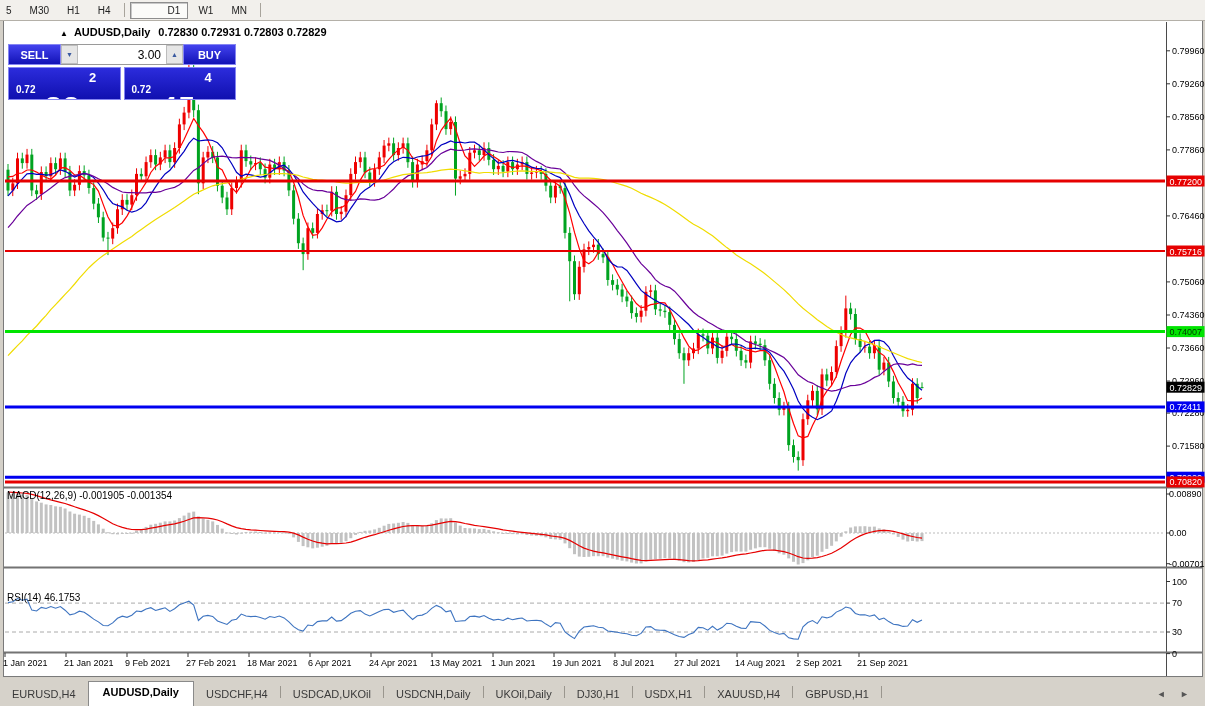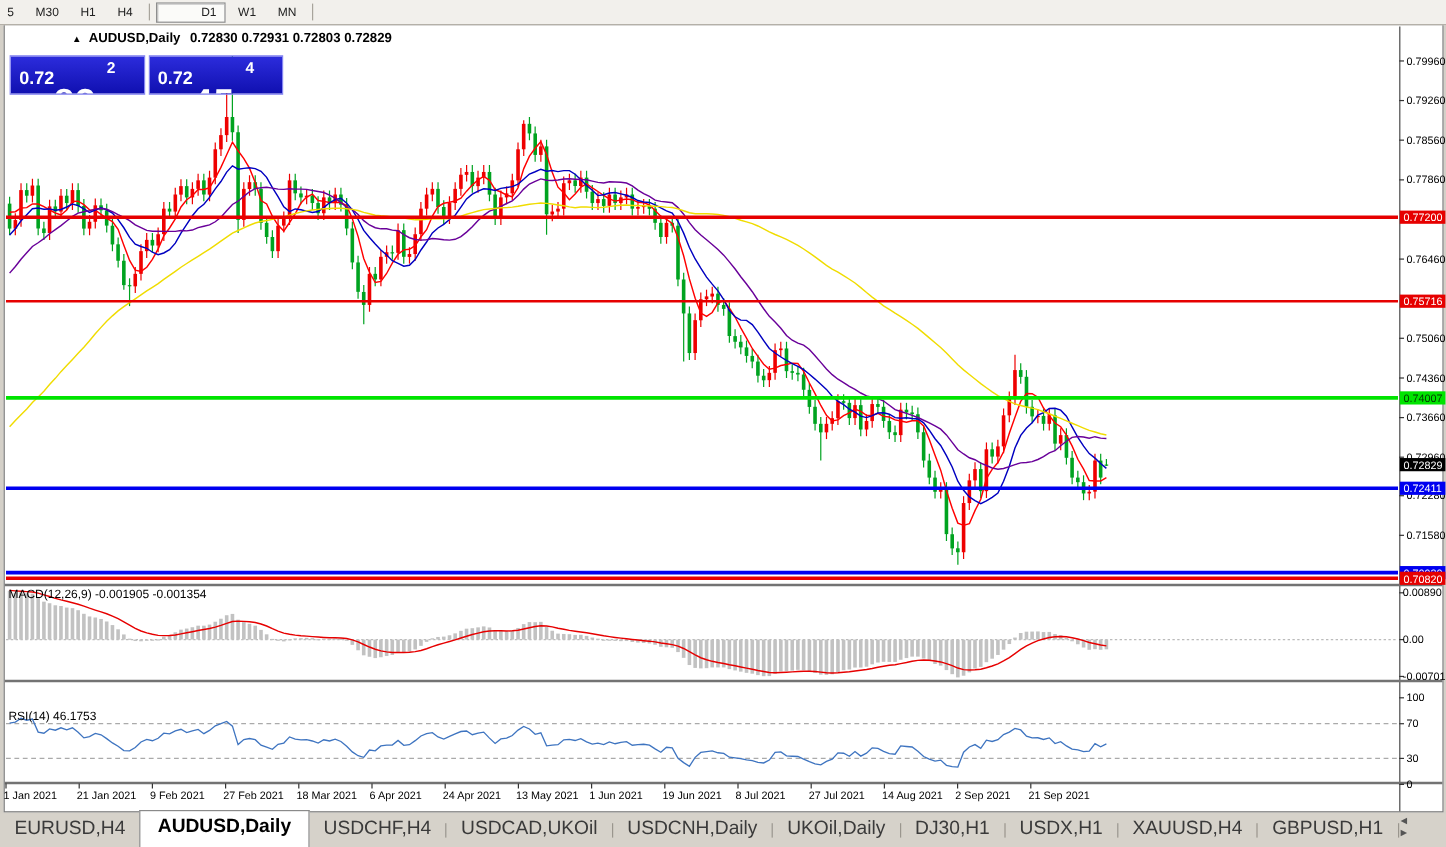--- a/index.html
+++ b/index.html
@@ -34,28 +34,28 @@
   .tp-btn{width:53px;background:linear-gradient(#4343EE,#1212B6);color:#fff;font-size:11px;font-weight:bold;
           display:flex;align-items:center;justify-content:center;border:1px solid #8585F2;box-sizing:border-box;cursor:pointer;}
   .tp-spin{flex:1;display:flex;background:#fff;border:1px solid #9A9A9A;border-left:none;border-right:none;box-sizing:border-box;}
   .tp-spin-btn{width:17px;background:#E6E6E6;color:#3A5AA0;font-size:7px;display:flex;align-items:center;justify-content:center;
                border:1px solid #BDBDBD;box-sizing:border-box;cursor:pointer;}
   .tp-vol{flex:1;font-size:12px;color:#000;text-align:right;padding:3px 5px 0 0;background:#fff;}
   .tp-row2{display:flex;height:33px;margin-top:2px;}
   .tp-price{flex:1;background:linear-gradient(#2C2CDC,#1010B0);border:1px solid #8585F2;box-sizing:border-box;
             position:relative;color:#fff;overflow:hidden;}
   .tp-price.buy{margin-left:3px;}
-  .pp{position:absolute;left:7px;bottom:4px;font-size:15px;font-weight:bold;}
+  .pp{position:absolute;left:7px;bottom:4px;font-size:10px;font-weight:bold;}
   .pb{position:absolute;left:36px;top:-5px;font-size:30px;font-weight:bold;letter-spacing:1px;margin-top:27px;}
   .ps{position:absolute;left:80px;top:2px;font-size:13px;font-weight:bold;}
 
   
   #tabbar{position:absolute;left:0;top:678px;width:1205px;height:28px;background:#D6D2CA;z-index:8;
           display:flex;align-items:flex-end;}
-  .tab{font-size:16px;color:#3A3A3A;padding:4px 12px 6px 12px;cursor:pointer;white-space:nowrap;}
+  .tab{font-size:11px;color:#3A3A3A;padding:4px 12px 6px 12px;cursor:pointer;white-space:nowrap;}
   .tab.active{background:#FFFFFF;color:#000;font-weight:bold;border:1px solid #8A8A8A;border-bottom:none;
               padding:4px 14px 8px 14px;}
   .tsep{width:1px;height:12px;background:#9A968E;margin:0 0 8px 0;}
   #tab-arrows{margin-left:auto;margin-right:10px;margin-bottom:7px;font-size:9px;color:#555;letter-spacing:6px;}
 </style>
 </head>
 <body>
 
 <div id="app">
 
@@ -777,20 +777,29 @@
         <line x1="859" y1="653" x2="859" y2="657" stroke="#333"></line>
         <text x="857" y="666" font-size="9" fill="#000">21 Sep 2021</text>
       </g>
     </svg>
 
   <div id="chart-title">
     <span class="tri">▲</span><span>AUDUSD,Daily</span><span class="ohlc">0.72830 0.72931 0.72803 0.72829</span>
   </div>
 
   <div id="trade-panel">
+    <div class="tp-row1">
+      <div class="tp-btn">SELL</div>
+      <div class="tp-spin">
+        <div class="tp-spin-btn">▼</div>
+        <div class="tp-vol">3.00</div>
+        <div class="tp-spin-btn">▲</div>
+      </div>
+      <div class="tp-btn">BUY</div>
+    </div>
     <div class="tp-row2">
       <div class="tp-price">
         <span class="pp">0.72</span>
         <span class="pb">83</span>
         <span class="ps">2</span>
       </div>
       <div class="tp-price buy">
         <span class="pp">0.72</span>
         <span class="pb">45</span>
         <span class="ps">4</span>

